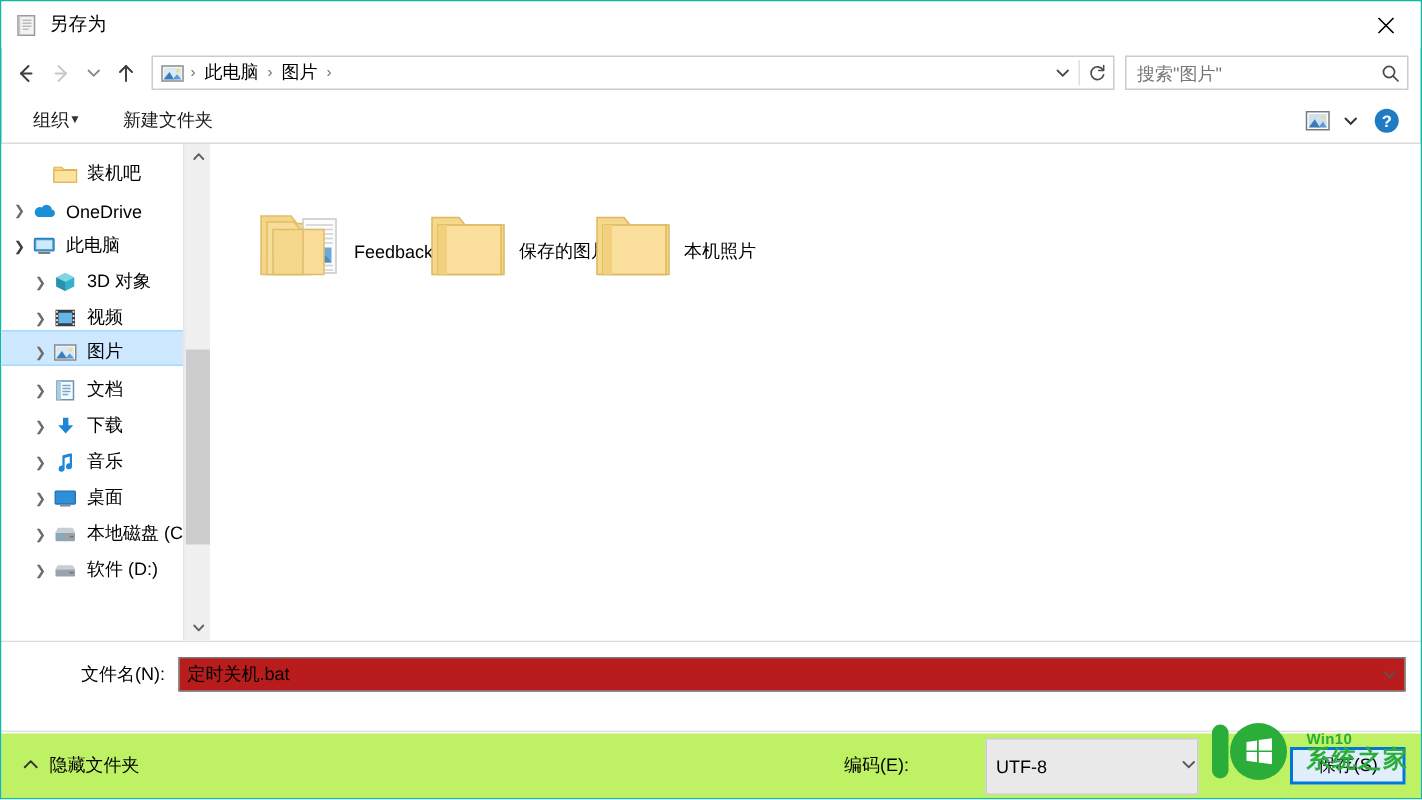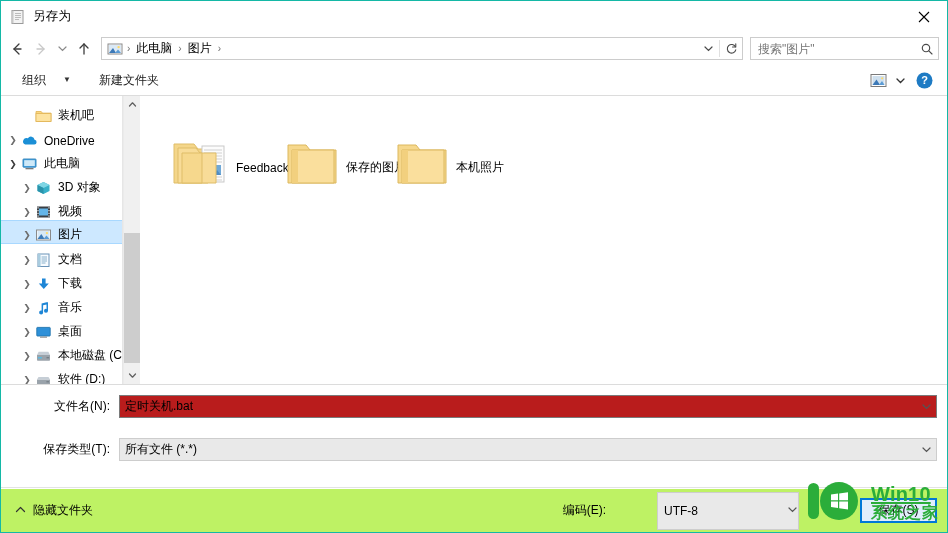--- a/index.html
+++ b/index.html
@@ -111,21 +111,21 @@
     height: 31px;
     display: flex;
     align-items: center;
     padding: 0 8px 0 14px;
     border-bottom: 1px solid #dcdcdc;
     flex: 0 0 auto;
   }
   .tb-item {
     font-size: 12px; color: #1a1a1a;
     padding: 3px 7px;
-    display: flex; align-items: center; gap: 17px;
+    display: flex; align-items: center; gap: 0;
     white-space: nowrap;
   }
   .caret { font-size: 8px; color: #333; line-height: 1; }
   .tb-spacer { flex: 1; }
   .tb-icobtn {
     width: 26px; height: 22px;
     display: flex; align-items: center; justify-content: center;
   }
   .help-btn { width: 30px; display: flex; align-items: center; justify-content: center; }
 
@@ -288,21 +288,21 @@
   }
 
   
   .watermark {
     position: absolute;
     right: 8px; bottom: 6px;
     display: flex; align-items: center; gap: 7px;
     pointer-events: none;
   }
   .wm-text { line-height: 1.05; }
-  .wm-l1 { font-size: 20px; font-weight: bold; color: #2bad3a; letter-spacing: .2px; text-decoration: underline; }
+  .wm-l1 { font-size: 10px; font-weight: bold; color: #2bad3a; letter-spacing: .2px; }
   .wm-l2 { font-size: 16px; font-weight: bold; color: #2bad3a; letter-spacing: 1px; }
 
   .line-sep { height: 1px; background: #e3e3e3; }
 </style>
 </head>
 <body>
 
 <div class="dialog">
 
   <div class="titlebar">
@@ -659,31 +659,20 @@
       <span class="flabel">文件名(N):</span>
       <span class="fcombo">
         <span class="fval">定时关机.bat</span>
         <span class="fchev">
           <svg width="11" height="11" viewBox="0 0 11 11">
               <path d="M2 4 L5.5 7.5 L9 4" stroke="#555" stroke-width="1.2" fill="none" stroke-linecap="round"></path>
             </svg>
         </span>
       </span>
     </div>
-    <div class="frow">
-      <span class="flabel">保存类型(T):</span>
-      <span class="fcombo readonly">
-        <span class="fval">所有文件  (*.*)</span>
-        <span class="fchev">
-          <svg width="11" height="11" viewBox="0 0 11 11">
-              <path d="M2 4 L5.5 7.5 L9 4" stroke="#555" stroke-width="1.2" fill="none" stroke-linecap="round"></path>
-            </svg>
-        </span>
-      </span>
-    </div>
   </div>
 
   <div class="line-sep"></div>
 
   <div class="footer">
     <span class="hidefolders">
       <span class="chev">
         <svg width="11" height="9" viewBox="0 0 11 9">
             <path d="M1.5 6.5 L5.5 2.5 L9.5 6.5" stroke="#333" stroke-width="1.2" fill="none" stroke-linecap="round" stroke-linejoin="round"></path>
           </svg>

